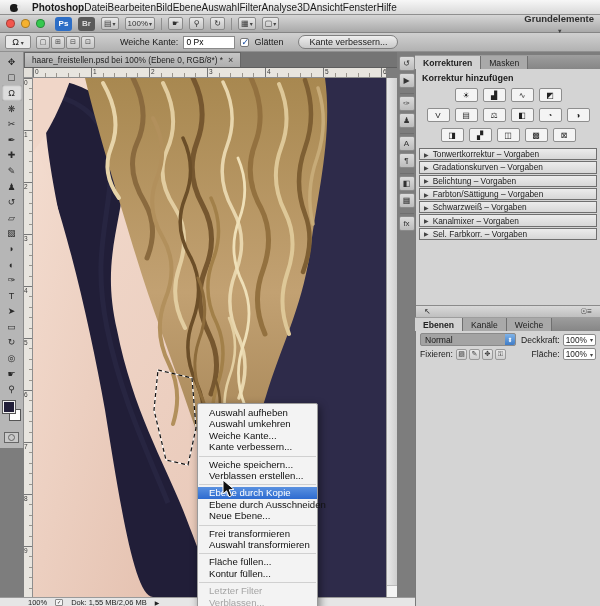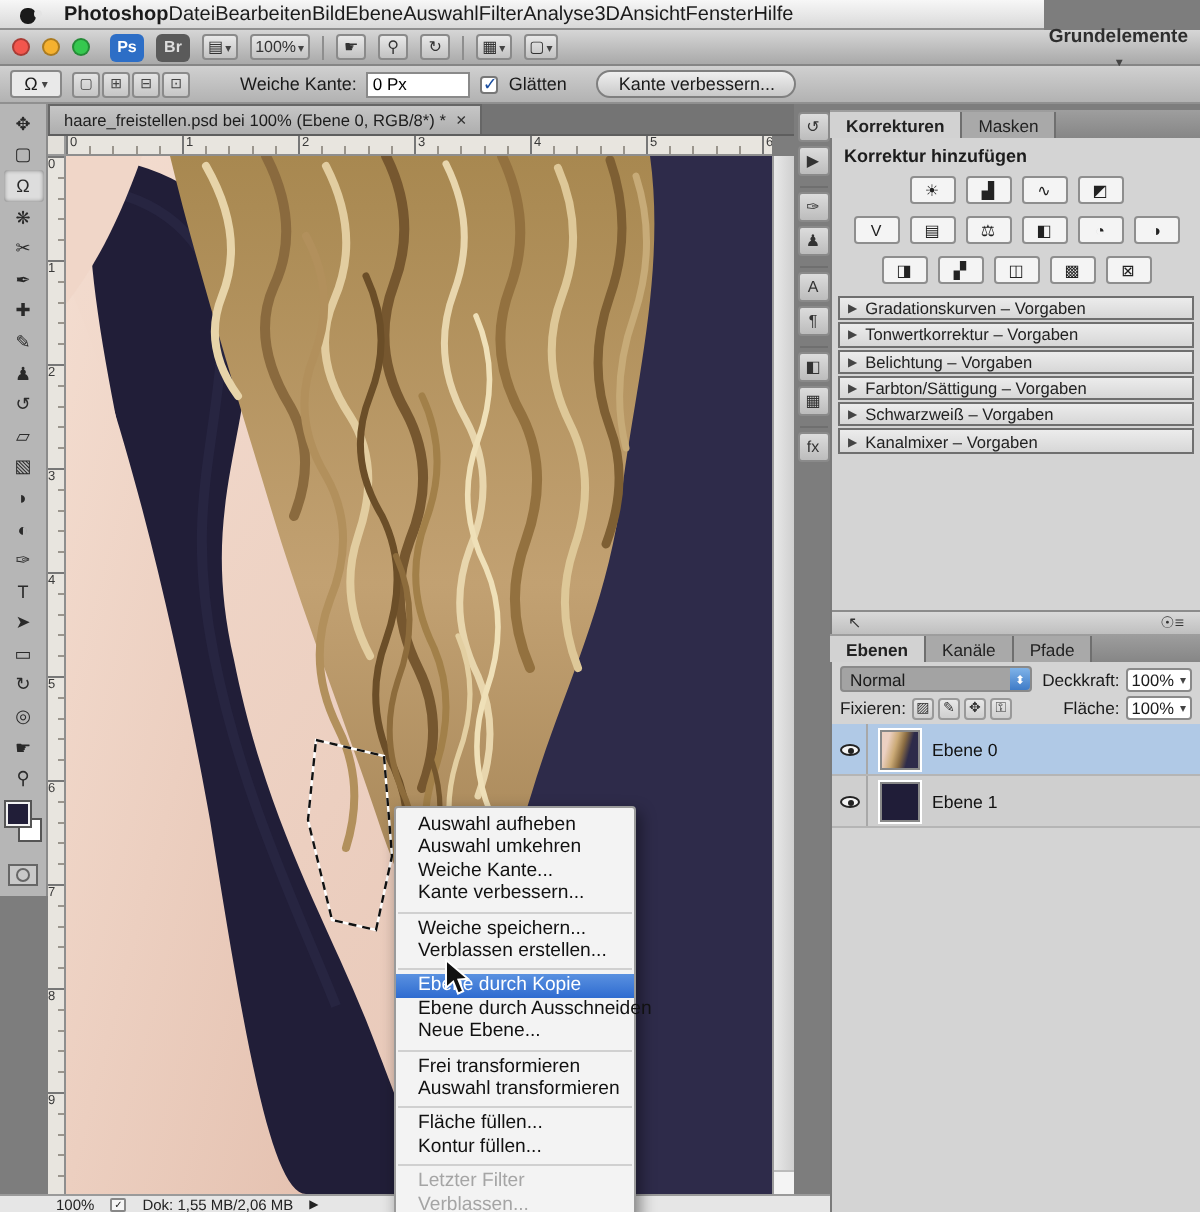--- a/index.html
+++ b/index.html
@@ -1,20 +1,20 @@
 <!DOCTYPE html>
 <html><head>
 <meta charset="utf-8">
 <style>
   * { margin:0; padding:0; box-sizing:border-box; }
   html,body { width:600px; height:606px; }
   body { position:relative; background:#7d7d7d; font-family:"Liberation Sans",sans-serif; overflow:hidden; color:#1a1a1a; }
 
   
-  #menubar { position:absolute; left:0; top:0; width:522px; height:15px;
+  #menubar { position:absolute; left:0; top:0; width:600px; height:15px;
     background:linear-gradient(#f7f7f7,#d9d9d9); border-bottom:1px solid #8f8f8f;
     display:flex; align-items:center; gap:13px; padding:0 10px; font-size:10px; }
   .apple { width:9px; height:10px; position:relative; }
   .apple:before { content:""; position:absolute; left:0; top:2px; width:8px; height:8px; border-radius:45% 45% 48% 48%; background:#1a1a1a; }
   .apple:after { content:""; position:absolute; right:-2px; top:3px; width:4px; height:4px; border-radius:50%; background:#e4e4e4; }
   .menu-item { white-space:nowrap; }
   .menu-item:first-of-type { font-weight:bold; }
 
   
   #appbar { position:absolute; left:0; top:15px; width:600px; height:18px;
@@ -369,54 +369,58 @@
         <span class="adj-btn">◨</span>
         <span class="adj-btn">▞</span>
         <span class="adj-btn">◫</span>
         <span class="adj-btn">▩</span>
         <span class="adj-btn">⊠</span>
       </div>
     <div id="preset-list">
 
     <div class="preset-bar">
           <span class="preset-arrow">▶</span>
+          <span>Tonwertkorrektur – Vorgaben</span>
+        </div>
+        <div class="preset-bar">
+          <span class="preset-arrow">▶</span>
           <span>Gradationskurven – Vorgaben</span>
         </div>
         <div class="preset-bar">
           <span class="preset-arrow">▶</span>
-          <span>Tonwertkorrektur – Vorgaben</span>
-        </div>
-        <div class="preset-bar">
-          <span class="preset-arrow">▶</span>
           <span>Belichtung – Vorgaben</span>
         </div>
         <div class="preset-bar">
           <span class="preset-arrow">▶</span>
           <span>Farbton/Sättigung – Vorgaben</span>
         </div>
         <div class="preset-bar">
           <span class="preset-arrow">▶</span>
           <span>Schwarzweiß – Vorgaben</span>
         </div>
         <div class="preset-bar">
           <span class="preset-arrow">▶</span>
           <span>Kanalmixer – Vorgaben</span>
+        </div>
+        <div class="preset-bar">
+          <span class="preset-arrow">▶</span>
+          <span>Sel. Farbkorr. – Vorgaben</span>
         </div>
       </div>
     <div id="adjust-footer">
       <span>↖</span>
       <span>☉≡</span>
     </div>
   </div>
 
   <div class="panel-tabs">
 
   <span class="ptab" data-state="active">Ebenen</span>
       <span class="ptab" data-state="normal">Kanäle</span>
-      <span class="ptab" data-state="normal">Pfade</span>
+      <span class="ptab" data-state="normal">Weiche</span>
     </div>
 
   <div id="layers-panel">
     <div class="lp-row1">
       <span id="blend-select">
           <span>Normal</span>
           <span class="stepper">⬍</span>
         </span>
       <span style="margin-left:auto">Deckkraft:</span>
       <span class="mini-box">
@@ -431,37 +435,20 @@
           <span class="lock-btn">✎</span>
           <span class="lock-btn">✥</span>
           <span class="lock-btn">⚿</span>
         </span>
       <span style="margin-left:auto">Fläche:</span>
       <span class="mini-box">
           <span>100%</span>
           <span class="caret">▾</span>
         </span>
     </div>
-    <div>
-
-    <div class="layer-row" data-state="selected" data-thumb="photo">
-          <span class="eye-cell">
-            <span class="eye"></span>
-          </span>
-          <span class="thumb"></span>
-          <span class="layer-name">Ebene 0</span>
-        </div>
-        <div class="layer-row" data-state="normal" data-thumb="navy">
-          <span class="eye-cell">
-            <span class="eye"></span>
-          </span>
-          <span class="thumb"></span>
-          <span class="layer-name">Ebene 1</span>
-        </div>
-      </div>
 
   </div>
 </div>
 
 <div id="statusbar">
   <span>100%</span>
   <span id="status-icon">✓</span>
   <span>Dok: 1,55 MB/2,06 MB</span>
   <span id="status-play">▶</span>
 </div>

